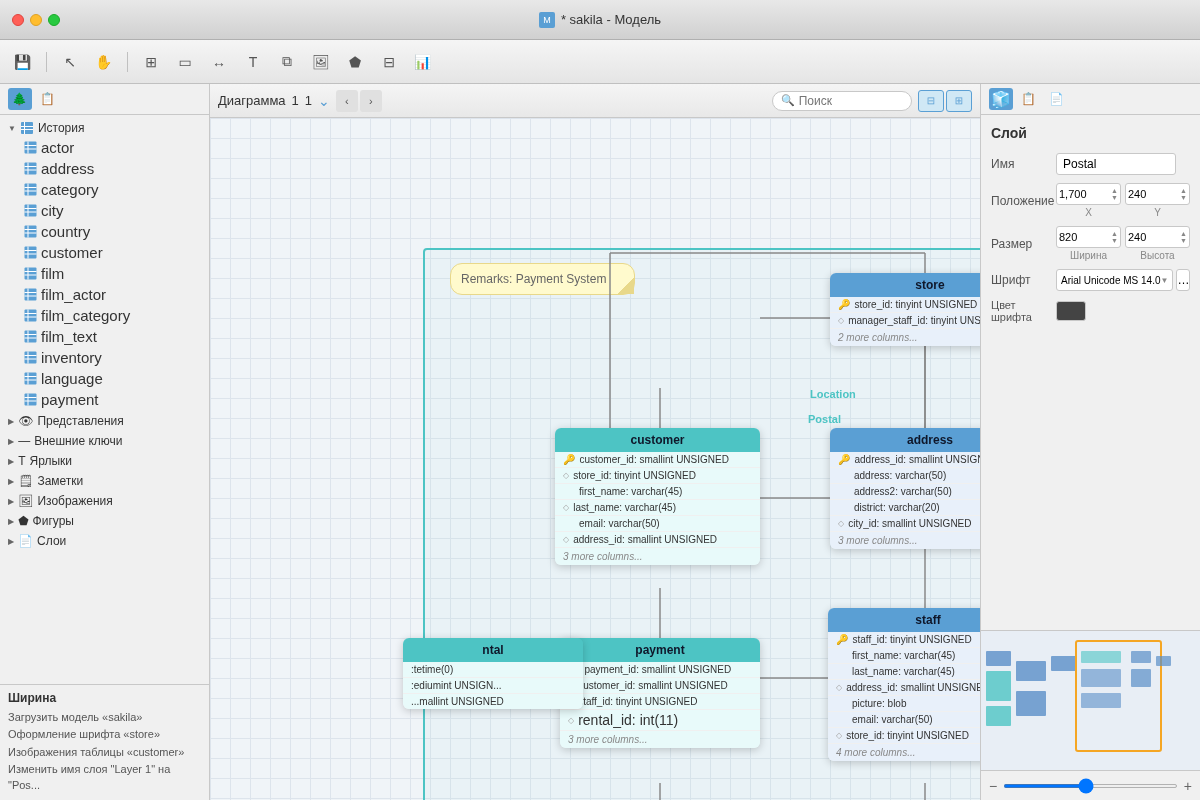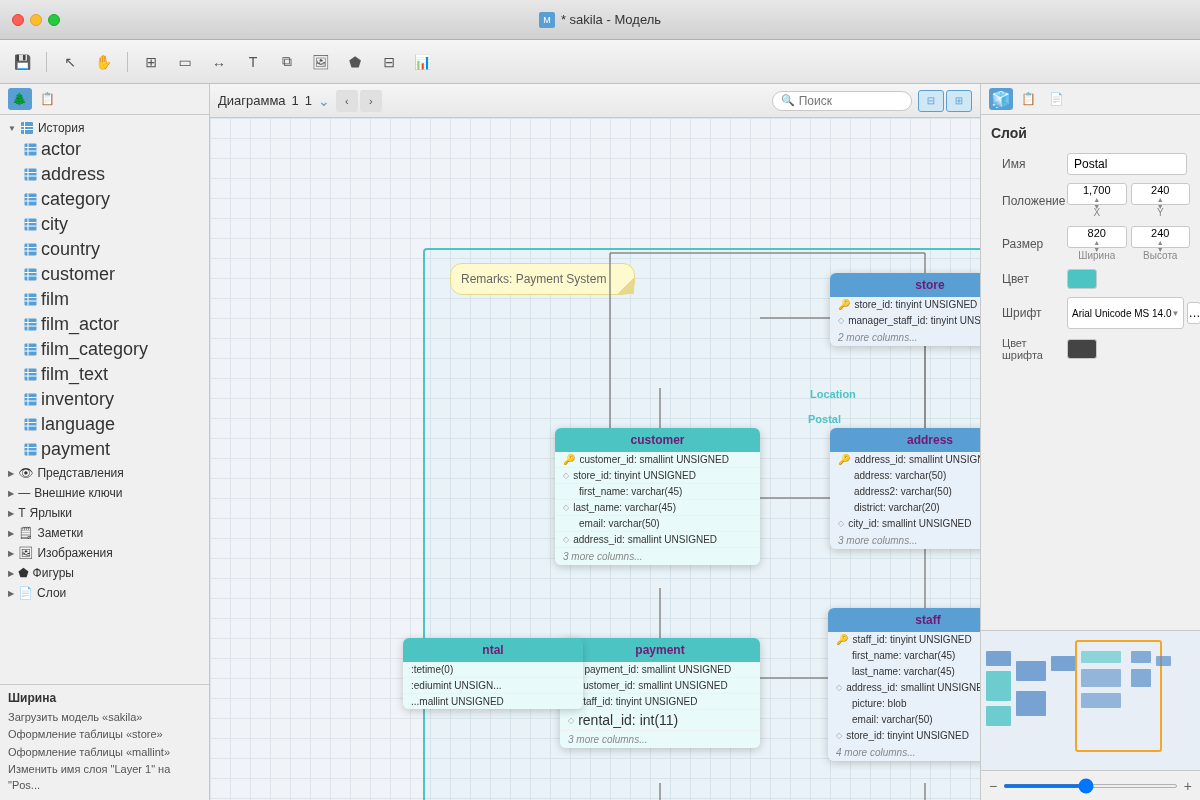--- a/index.html
+++ b/index.html
@@ -25,21 +25,21 @@
 
     
     .sidebar { width: 210px; background: #f0f0f0; border-right: 1px solid #c8c8c8; display: flex; flex-direction: column; overflow: hidden; }
     .sidebar-tabs { display: flex; padding: 4px 8px; gap: 4px; border-bottom: 1px solid #c8c8c8; }
     .sidebar-tab { width: 24px; height: 22px; display: flex; align-items: center; justify-content: center; border-radius: 3px; cursor: pointer; }
     .sidebar-tab.active { background: #5a9fd4; color: white; }
     .sidebar-tree { flex: 1; overflow-y: auto; padding: 4px 0; }
     .tree-section { margin-bottom: 2px; }
     .tree-header { display: flex; align-items: center; padding: 2px 8px; cursor: pointer; font-size: 12px; color: #333; font-weight: 500; gap: 4px; }
     .tree-arrow { font-size: 8px; color: #666; }
-    .tree-item { display: flex; align-items: center; padding: 2px 8px 2px 24px; cursor: pointer; font-size: 18px; color: #333; gap: 4px; }
+    .tree-item { display: flex; align-items: center; padding: 2px 8px 2px 24px; cursor: pointer; font-size: 15px; color: #333; gap: 4px; }
 
     
     .history-panel { border-top: 1px solid #c8c8c8; padding: 6px 8px; }
     .history-title { font-weight: 600; font-size: 12px; margin-bottom: 4px; color: #333; }
     .history-item { font-size: 11px; color: #555; padding: 1px 0; line-height: 1.4; }
 
     
     .canvas-area { flex: 1; display: flex; flex-direction: column; background: #f8f8f8; }
     .canvas-toolbar { height: 34px; background: linear-gradient(180deg, #f5f5f5 0%, #e8e8e8 100%); border-bottom: 1px solid #c8c8c8; display: flex; align-items: center; padding: 0 8px; gap: 6px; }
     .diagram-label { font-size: 13px; color: #333; font-weight: 500; }
@@ -48,49 +48,49 @@
     .search-box { margin-left: auto; display: flex; align-items: center; background: white; border: 1px solid #c8c8c8; border-radius: 10px; padding: 2px 8px; gap: 4px; width: 140px; }
     .search-input { border: none; outline: none; font-size: 12px; background: transparent; color: #555; width: 100%; }
     .view-btns { display: flex; gap: 2px; }
     .view-btn { width: 26px; height: 22px; display: flex; align-items: center; justify-content: center; background: #d0e8f5; border: 1px solid #5a9fd4; border-radius: 3px; cursor: pointer; color: #5a9fd4; font-size: 10px; }
 
     
     .canvas { flex: 1; overflow: hidden; position: relative; background-color: #f0f4f8; background-image: linear-gradient(#dde4ec 1px, transparent 1px), linear-gradient(90deg, #dde4ec 1px, transparent 1px); background-size: 20px 20px; }
 
     
     .db-table { position: absolute; border-radius: 6px; overflow: hidden; box-shadow: 0 2px 8px rgba(0,0,0,0.2); min-width: 180px; }
-    .db-table-header { padding: 5px 24px; font-size: 12px; font-weight: 600; color: #701a75; text-align: center; }
+    .db-table-header { padding: 5px 24px; font-size: 12px; font-weight: 600; color: #0f172a; text-align: center; }
     .db-table-body { background: white; }
     .db-table-row { padding: 2px 8px; font-size: 10px; color: #333; display: flex; align-items: center; gap: 4px; border-bottom: 1px solid #f0f0f0; }
     .db-table-row:last-child { border-bottom: none; }
     .row-more { padding: 3px 8px; font-size: 10px; color: #888; font-style: italic; }
     .key-icon { color: #d4a017; font-size: 10px; }
     .diamond-icon { color: #aaa; font-size: 8px; }
 
     
     .note-box { position: absolute; background: #fffacd; border: 1px solid #e8d88a; border-radius: 12px; padding: 8px 10px; font-size: 12px; color: #666; }
     .note-fold { position: absolute; bottom: 0; right: 0; width: 16px; height: 16px; background: linear-gradient(135deg, transparent 50%, #e8d88a 50%); }
 
     
     .right-panel { width: 220px; background: #f0f0f0; border-left: 1px solid #c8c8c8; display: flex; flex-direction: column; }
     .right-panel-tabs { display: flex; padding: 4px 8px; gap: 4px; border-bottom: 1px solid #c8c8c8; }
     .right-panel-content { flex: 1; padding: 10px; overflow-y: auto; }
     .panel-title { font-size: 14px; font-weight: 600; color: #333; margin-bottom: 12px; }
-    .prop-row { display: flex; align-items: center; margin-bottom: 8px; margin-left: 11px; }
+    .prop-row { display: flex; align-items: center; margin-bottom: 8px; }
     .prop-label { font-size: 12px; color: #555; width: 65px; flex-shrink: 0; }
     .prop-input-text { border: 1px solid #c8c8c8; border-radius: 3px; padding: 2px 6px; font-size: 12px; background: white; height: 22px; outline: none; }
     .prop-coord { display: flex; gap: 4px; flex: 1; }
     .coord-box { flex: 1; display: flex; flex-direction: column; align-items: center; gap: 2px; }
     .coord-label { font-size: 10px; color: #888; }
-    .coord-input { width: 100%; height: 22px; border: 1px solid #c8c8c8; border-radius: 3px; text-align: center; font-size: 11px; background: white; display: flex; align-items: center; justify-content: space-between; padding: 0 2px; flex-direction: column; }
+    .coord-input { width: 100%; height: 22px; border: 1px solid #c8c8c8; border-radius: 3px; text-align: center; font-size: 11px; background: white; display: flex; align-items: center; justify-content: space-between; padding: 0 2px; }
     .spinner-btns { display: flex; flex-direction: column; }
     .spinner-btn { font-size: 7px; color: #888; line-height: 1; cursor: pointer; }
     .color-swatch { width: 30px; height: 20px; border-radius: 3px; border: 1px solid #c8c8c8; }
     .font-row { display: flex; align-items: center; margin-bottom: 8px; }
-    .font-select { flex: 1; height: 32px; border: 1px solid #c8c8c8; border-radius: 3px; padding: 0 4px; font-size: 11px; background: white; display: flex; align-items: center; justify-content: space-between; }
+    .font-select { flex: 1; height: 22px; border: 1px solid #c8c8c8; border-radius: 3px; padding: 0 4px; font-size: 11px; background: white; display: flex; align-items: center; justify-content: space-between; }
     .font-more-btn { width: 22px; height: 22px; display: flex; align-items: center; justify-content: center; border: 1px solid #c8c8c8; border-radius: 3px; cursor: pointer; font-size: 12px; margin-left: 3px; background: white; }
 
     
     .mini-map { height: 140px; border-top: 1px solid #c8c8c8; position: relative; background: #e8eef5; overflow: hidden; }
 
     
     .teal-header { background: #4dc4c4; }
     
     .blue-header { background: #5a9fd4; }
 
@@ -316,22 +316,22 @@
           <span style="font-size:12px">📄</span>
           <span>Слои</span>
         </div>
       </div>
     </div>
 
     <div class="history-panel">
       <div class="history-title">Ширина</div>
       <div id="history-list">
           <div class="history-item">Загрузить модель «sakila»</div>
-          <div class="history-item">Оформление таблицы «store»</div>
-          <div class="history-item">Оформление таблицы «mallint»</div>
+          <div class="history-item">Оформление шрифта «store»</div>
+          <div class="history-item">Изображения таблицы «customer»</div>
           <div class="history-item">Изменить имя слоя "Layer 1" на "Pos...</div>
         </div>
     </div>
   </div>
 
   <div class="canvas-area">
 
     <div class="canvas-toolbar">
       <span class="diagram-label">Диаграмма</span>
       <span style="font-size:13px;color:#333;">1</span>
@@ -600,24 +600,20 @@
               <div class="spinner-btns">
                 <div class="spinner-btn">▲</div>
                 <div class="spinner-btn">▼</div>
               </div>
             </div>
             <span class="coord-label">Высота</span>
           </div>
         </div>
       </div>
 
-      <div class="prop-row">
-        <span class="prop-label">Цвет</span>
-        <div class="color-swatch" style="background:#4dc4c4;"></div>
-      </div>
 
       <div class="prop-row font-row">
         <span class="prop-label">Шрифт</span>
         <div class="font-select" style="flex:1;font-size:11px;">
           <span style="font-size:10px;overflow:hidden;white-space:nowrap;">Arial Unicode MS 14.0</span>
           <span style="font-size:8px;color:#888;">▼</span>
         </div>
         <div class="font-more-btn">…</div>
       </div>
 

